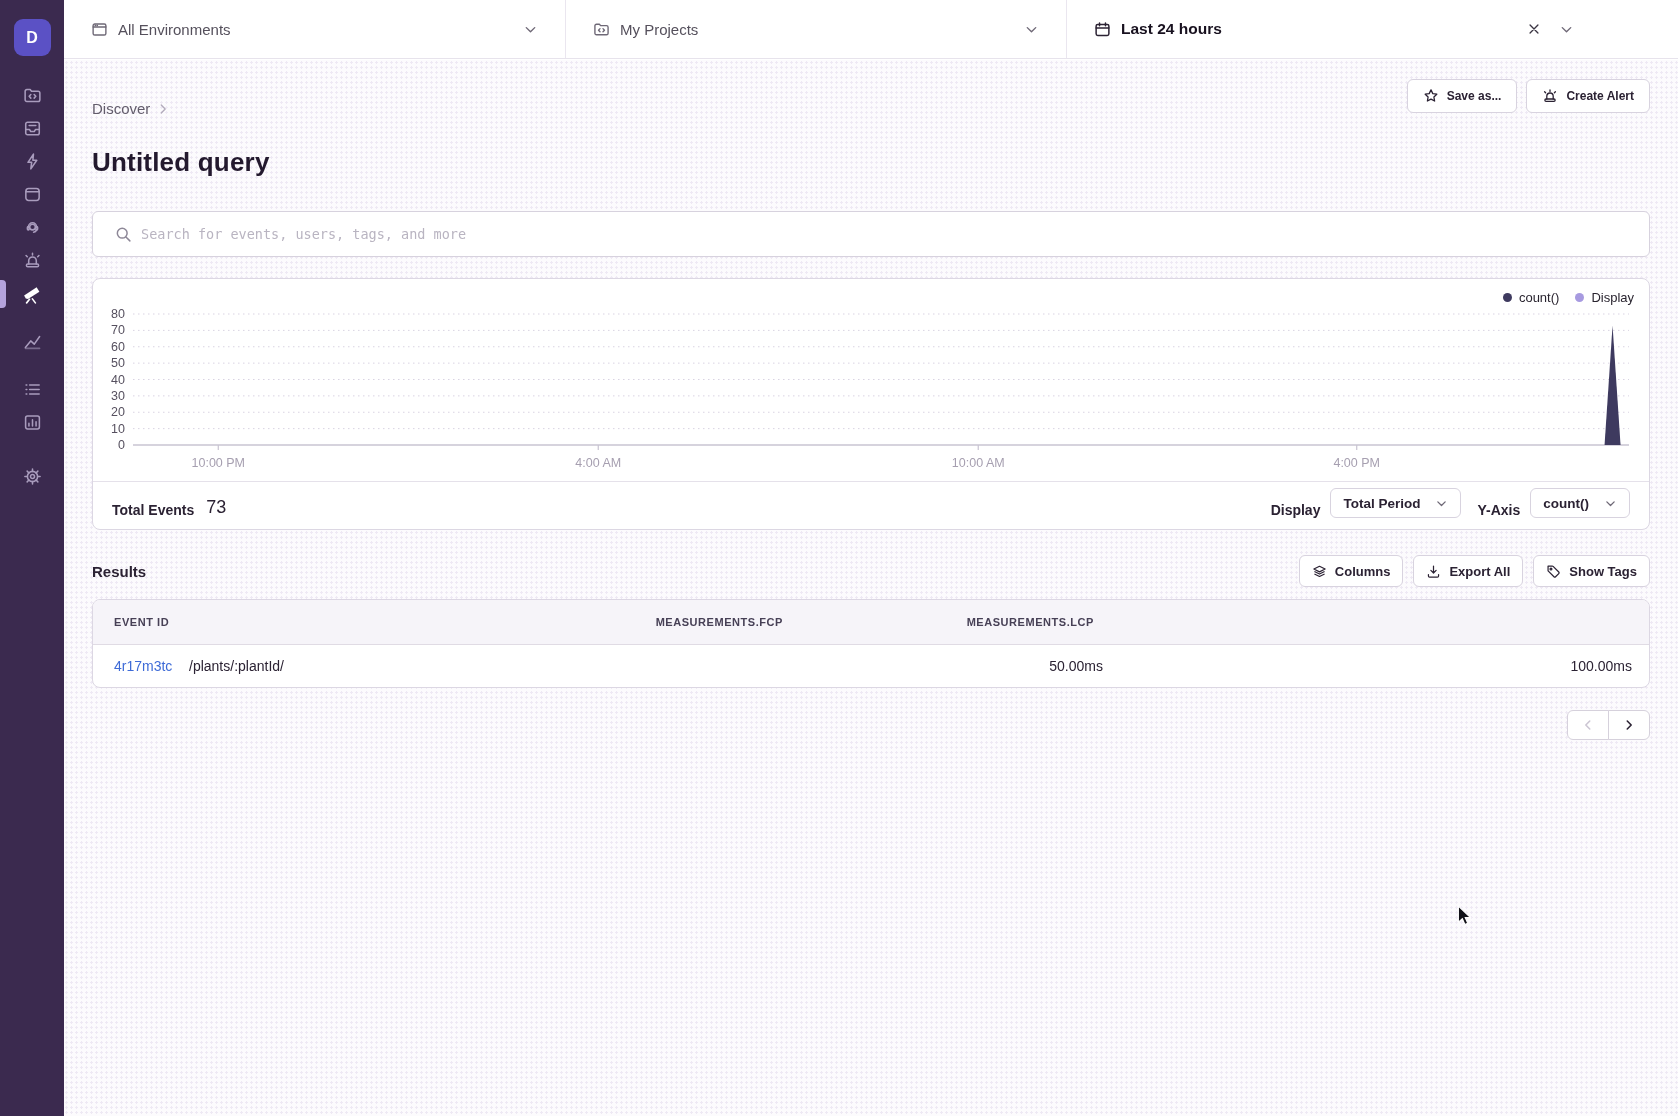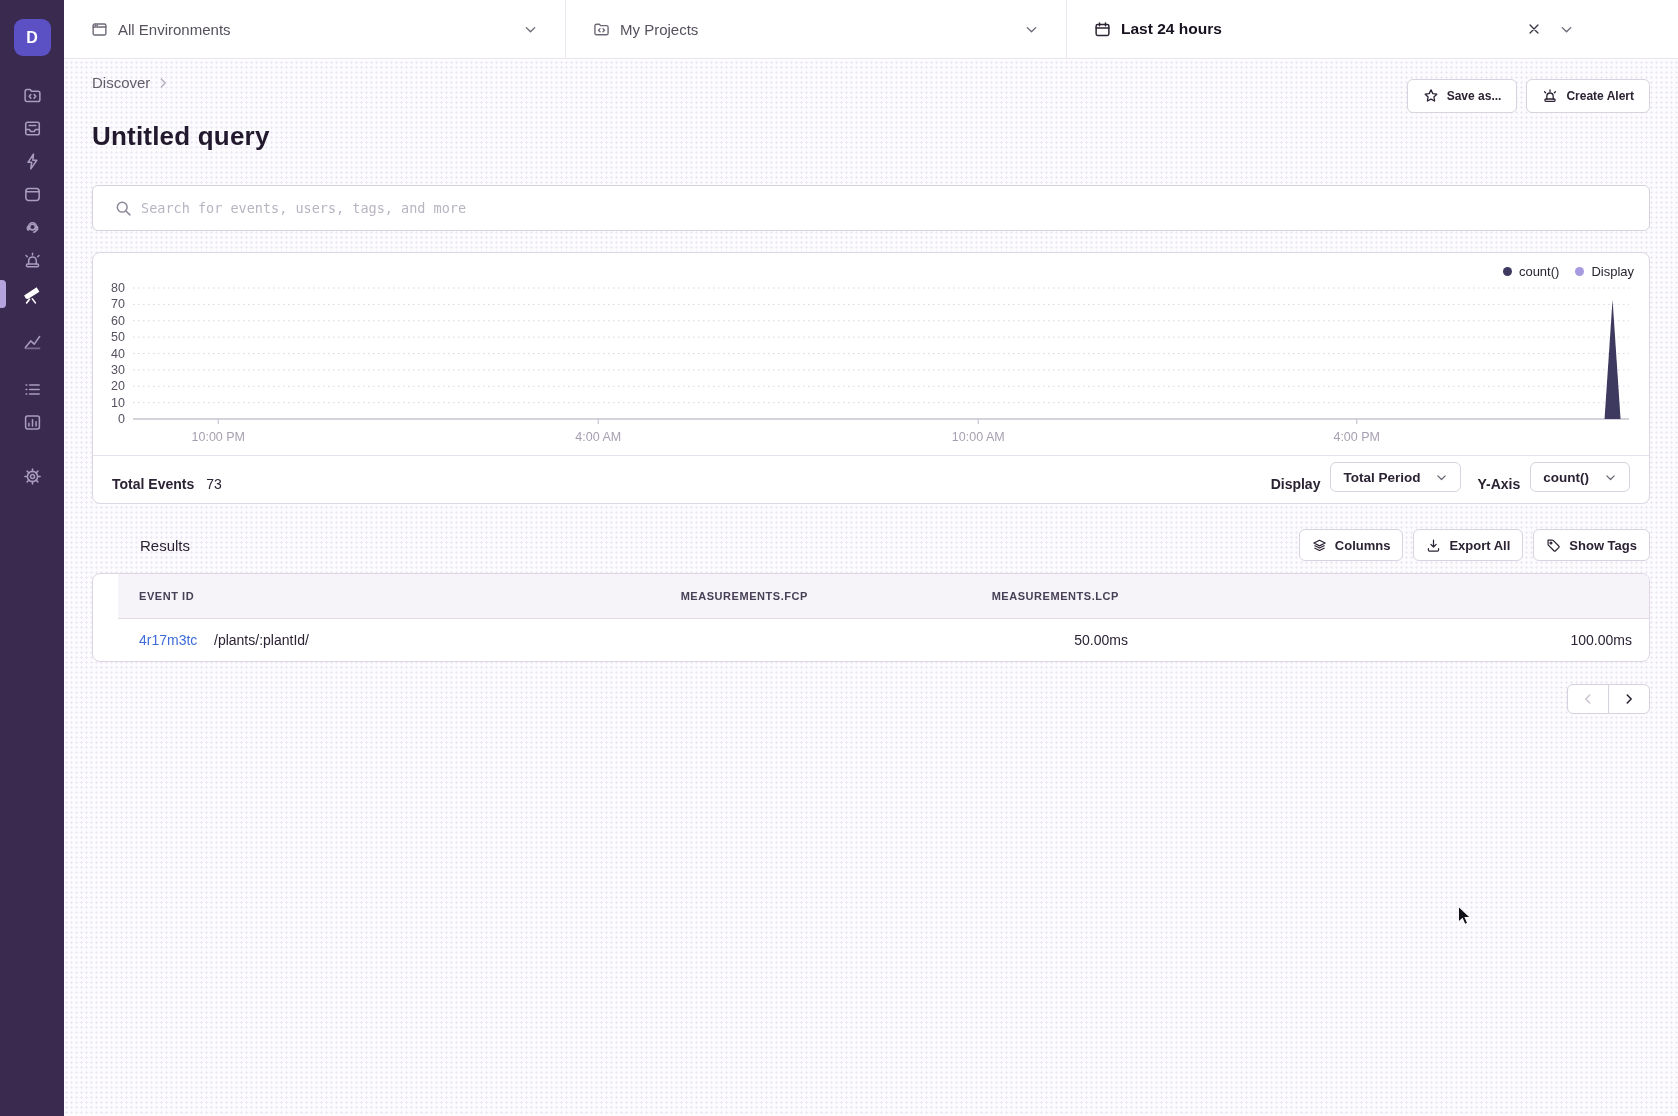--- a/index.html
+++ b/index.html
@@ -34,21 +34,21 @@
   .tb-chev { color:#6e6876; display:flex; cursor:pointer; }
   .tb-x { color:#3a3542; display:flex; cursor:pointer; margin-right:8px; }
 
   .content { position:absolute; top:60px; left:0; right:0; bottom:0;
     background-color:#fcfbfd;
     background-image: radial-gradient(rgba(167,143,202,.17) 1px, transparent 1.3px);
     background-size:5px 5px;
     padding:0 28px; }
 
   
-  .page-header { position:relative; padding-top:14px; }
+  .page-header { position:relative; padding-top:40px; }
   .breadcrumb { display:flex; align-items:center; gap:6px; font-size:15px; color:#625c6b; }
   .crumb-chev { color:#b2abbb; display:flex; }
   .hdr-actions { position:absolute; right:0; top:19px; display:flex; gap:9px; }
   .btn { background:#fff; border:1px solid #d8d3df; border-radius:6px; display:inline-flex; align-items:center;
     gap:8px; font-weight:bold; color:#2b2233; cursor:pointer; font-family:inherit; }
   .btn.lg { height:34px; padding:0 15px; font-size:12px; }
   .btn.sm { height:32px; padding:0 12px; font-size:13px; }
   .btn .b-icon { display:flex; color:#2b2233; }
   .page-title { margin-top:30px; font-size:26px; font-weight:700; color:#23192e; letter-spacing:.2px; }
 
@@ -61,31 +61,31 @@
   .search-input::placeholder { color:#b9b4c1; }
 
   
   .chart-panel { margin-top:21px; background:#fff; border:1px solid #dcd7e3; border-radius:8px; }
   .chart-area { position:relative; height:202px; }
   .legend { position:absolute; top:11px; right:15px; display:flex; gap:16px; align-items:center; z-index:2; }
   .legend-item { display:flex; align-items:center; gap:7px; font-size:13px; color:#29242f; cursor:pointer; }
   .legend-dot { width:9px; height:9px; border-radius:50%; }
   .chart-footer { height:48px; border-top:1px solid #e5e1ea; display:flex; align-items:flex-end; padding:11px 19px; gap:10px; }
   .cf-label { font-size:14px; font-weight:bold; color:#2b2233; }
-  .cf-value { font-size:14px; color:#2b2233; margin-left:2px; }
+  .cf-value { font-size:18px; color:#2b2233; margin-left:2px; }
   .cf-spacer { flex:1; }
   .dd-btn { height:30px; padding:0 12px; font-size:13.5px; gap:15px; }
   .dd-chev { color:#6e6876; display:flex; }
 
   
   .results-row { margin-top:25px; display:flex; align-items:center; }
-  .results-title { font-size:15px; font-weight:normal; color:#2b2233;margin-left:48px; }
+  .results-title { font-size:15px; font-weight:bold; color:#2b2233; }
   .results-actions { margin-left:auto; display:flex; gap:10px; }
 
-  .table-panel { margin-top:12px; background:#fff; border:1px solid #dcd7e3; border-radius:8px; overflow:hidden;padding-left:25px; }
+  .table-panel { margin-top:12px; background:#fff; border:1px solid #dcd7e3; border-radius:8px; overflow:hidden; }
   .t-row { display:grid; grid-template-columns:96px 602px 320px 1fr; align-items:center; }
   .t-head { height:45px; background:#f6f4f9; border-bottom:1px solid #e0dbe4; }
   .th { font-size:11px; font-weight:bold; letter-spacing:.05em; color:#474056; text-transform:uppercase;
     display:flex; align-items:center; gap:4px; cursor:pointer; }
   .th.right, .td.right { justify-content:flex-end; text-align:right; }
   .td { font-size:14px; display:flex; align-items:center; }
   .t-body-row { height:42px; }
   .cell-pad-l { padding-left:21px; }
   .fcp-pad { padding-right:8px; }
   .lcp-pad { padding-right:17px; }

